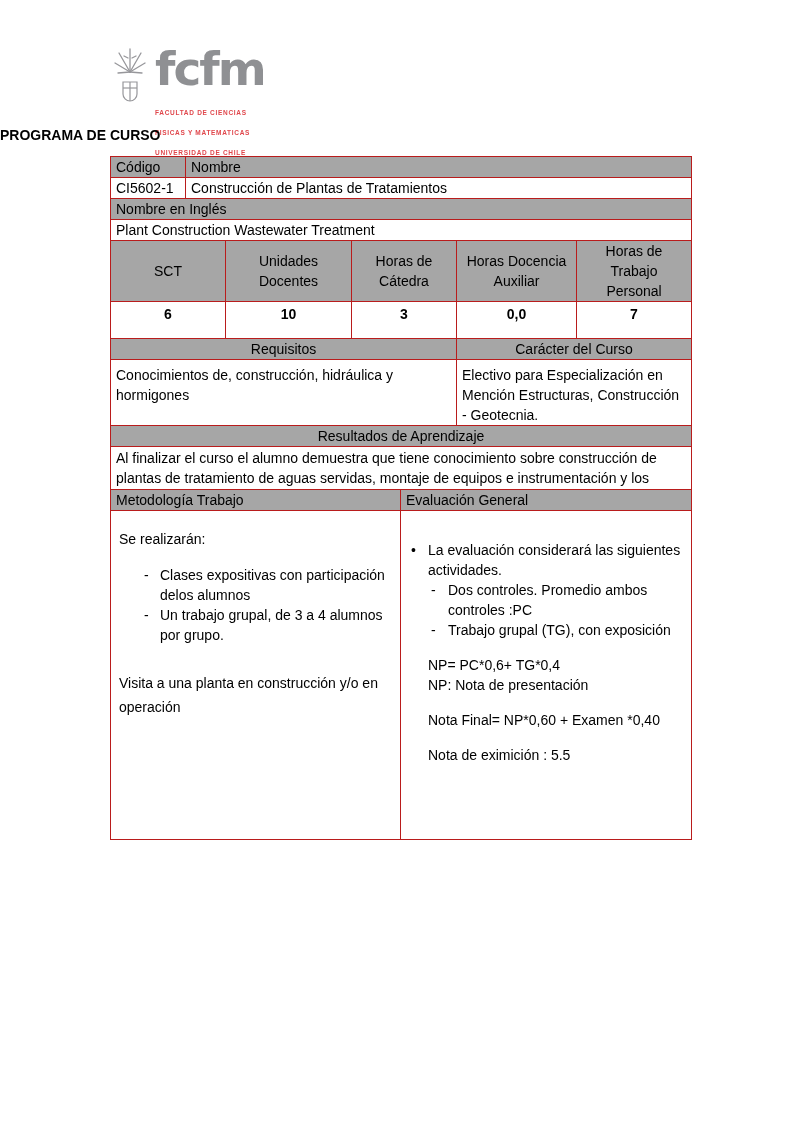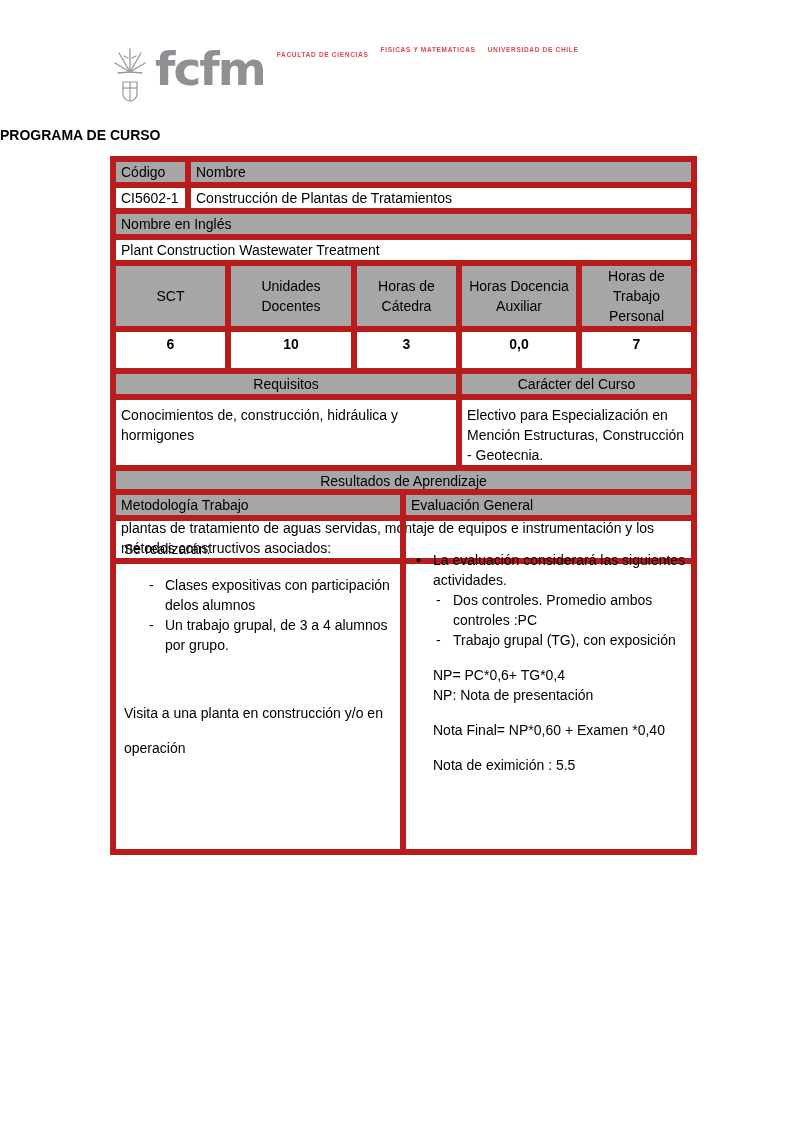--- a/index.html
+++ b/index.html
@@ -2,55 +2,55 @@
 <html><head>
 <meta charset="utf-8">
 <style>
   html,body{margin:0;padding:0;background:#ffffff;}
   .page{position:relative;width:800px;height:1132px;background:#ffffff;
         font-family:"Liberation Sans",sans-serif;color:#000;overflow:hidden;}
 
   
   .logo-block{position:absolute;top:46px;left:112px;display:flex;gap:7px;align-items:flex-start;}
   .crest{flex:0 0 auto;}
-  .logo-text{display:flex;flex-direction:row;gap:12px;}
+  .logo-text{display:flex;flex-direction:column;gap:12px;}
   .brand{font-family:"DejaVu Sans",sans-serif;font-weight:bold;font-size:47px;line-height:46px;
          color:#8f9093;letter-spacing:-2px;}
   .logo-sub{font-size:6.5px;font-weight:bold;color:#e0474c;letter-spacing:.7px;line-height:8px;}
   .logo-sub.first{margin-top:5px;}
 
   
   .doc-title{position:absolute;top:127px;left:0;width:100%;text-align:left;
              font-size:14px;font-weight:bold;}
 
   
   table.tbl{position:absolute;left:110px;width:581px;border-collapse:collapse;
             table-layout:fixed;font-size:14px;}
-  .tbl td{border:6px solid #b91c1c;padding:0 5px;vertical-align:top;line-height:20px;
+  .tbl td{border:1px solid #b91c1c;padding:0 5px;vertical-align:top;line-height:20px;
           overflow:hidden;}
   .t1{top:156px;}
   .t2{top:489px;}
   td.hdr{background:#a6a6a6;}
   td.ctr{text-align:center;}
   td.vmid{vertical-align:middle;}
   td.b{font-weight:bold;}
   td.rh{height:19px;}
   td.hours-hdr{height:36px;}
   td.hours-val{height:34px;padding-top:2px;}
   td.req-body{height:56px;padding-top:5px;}
   td.res-body{height:58px;padding-top:1px;}
   td.meth-hdr{height:18px;}
   td.meth-body{height:312px;padding-top:16px;}
 
   
   .met-intro{padding-left:3px;margin-top:2px;}
   .met-list{margin-top:16px;}
   .met-dash{position:relative;padding-left:44px;max-width:280px;}
   .met-dash::before{content:"-";position:absolute;left:28px;}
-  .visit-note{margin-top:41px;line-height:35px;padding-left:3px;max-width:272px;}
+  .visit-note{margin-top:26px;line-height:24px;padding-left:3px;max-width:272px;}
 
   
   .bullet-item{position:relative;padding-left:22px;margin-top:13px;max-width:268px;}
   .bullet-item::before{content:"\2022";position:absolute;left:5px;}
   .ev-list{margin-top:0;}
   .ev-dash{position:relative;padding-left:42px;max-width:282px;}
   .ev-dash::before{content:"-";position:absolute;left:25px;}
   .formula-block{margin-top:15px;padding-left:22px;}
   .formula-line{line-height:20px;}
 </style>

